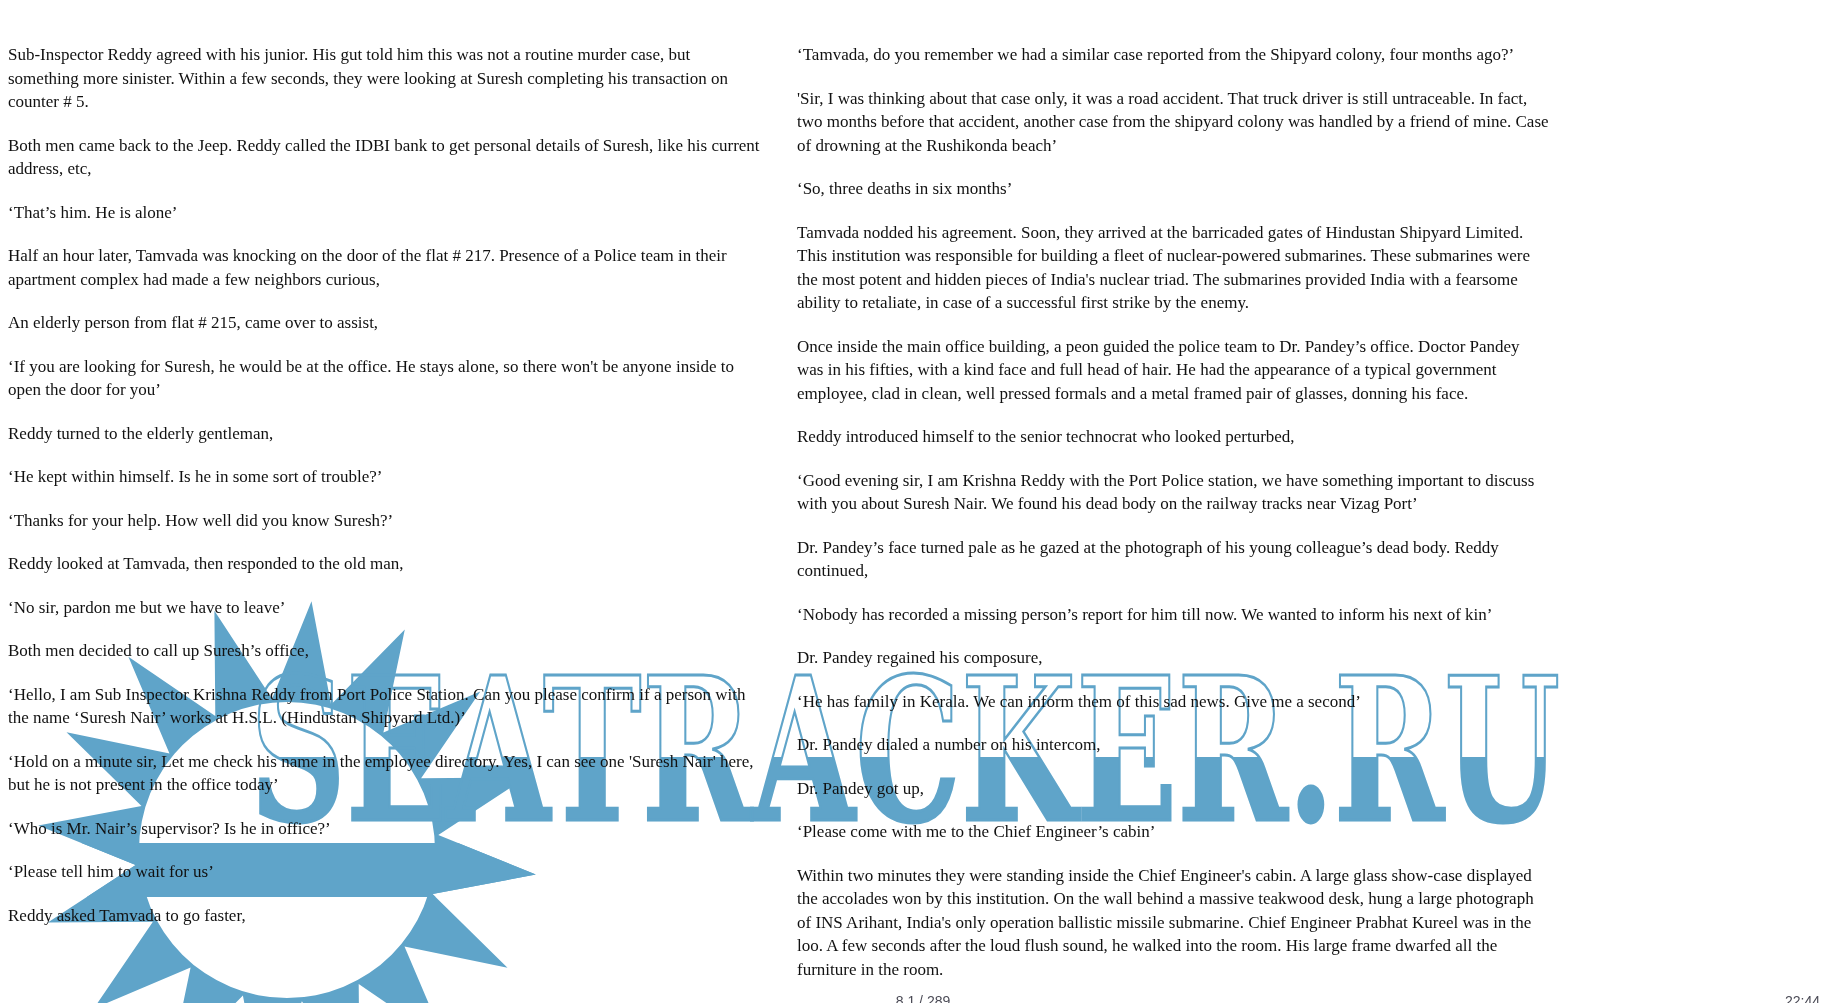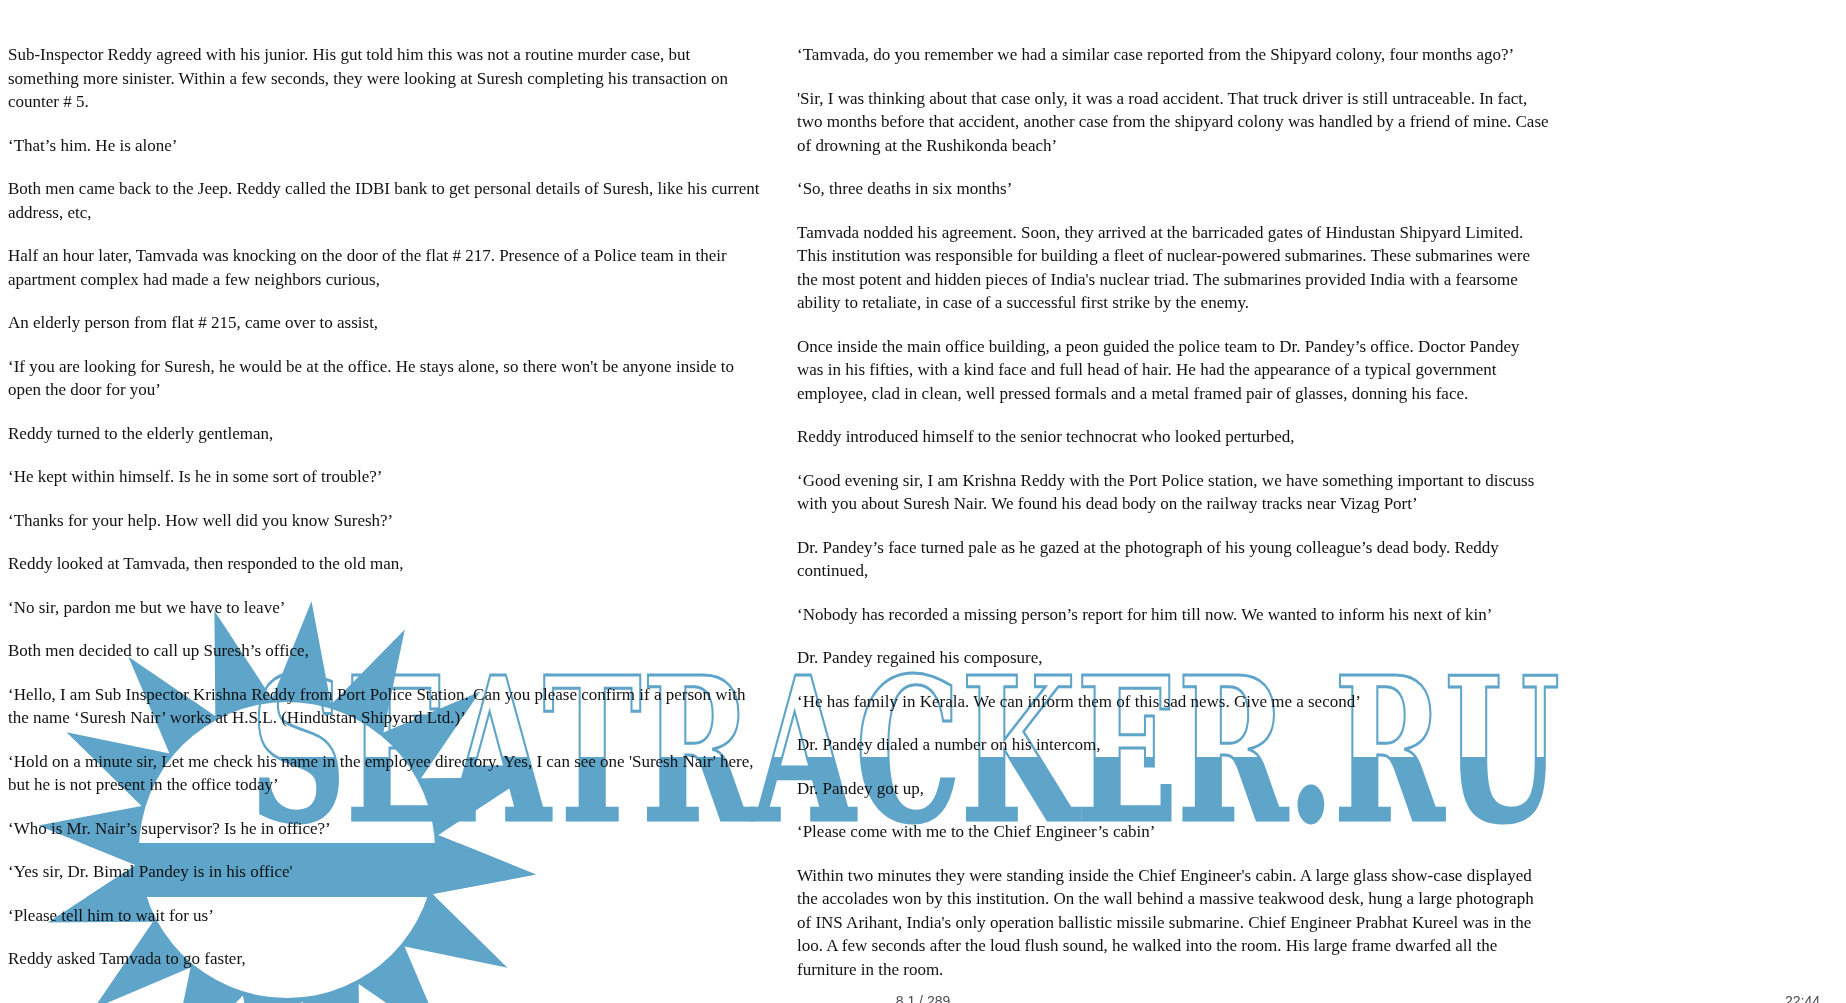--- a/index.html
+++ b/index.html
@@ -47,35 +47,34 @@
           <path id="sun-clip" d="M311.5,601.2L331.1,704.5L404.8,629.5L383.4,732.5L480.3,691.4L421.1,778.3L526.2,777.4L438.3,835.1L535.8,874.5L432.5,894.1L507.5,967.8L404.5,946.4L445.6,1043.3L358.7,984.1L359.6,1089.2L301.9,1001.3L262.5,1098.8L242.9,995.5L169.2,1070.5L190.6,967.5L93.7,1008.6L152.9,921.7L47.8,922.6L135.7,864.9L38.2,825.5L141.5,805.9L66.5,732.2L169.5,753.6L128.4,656.7L215.3,715.9L214.4,610.8L272.1,698.7Z"></path>
         </clipPath>
     </defs>
     <path id="sun-star" fill="#5fa4c9" fill-rule="evenodd" d="M311.5,601.2L331.1,704.5L404.8,629.5L383.4,732.5L480.3,691.4L421.1,778.3L526.2,777.4L438.3,835.1L535.8,874.5L432.5,894.1L507.5,967.8L404.5,946.4L445.6,1043.3L358.7,984.1L359.6,1089.2L301.9,1001.3L262.5,1098.8L242.9,995.5L169.2,1070.5L190.6,967.5L93.7,1008.6L152.9,921.7L47.8,922.6L135.7,864.9L38.2,825.5L141.5,805.9L66.5,732.2L169.5,753.6L128.4,656.7L215.3,715.9L214.4,610.8L272.1,698.7ZM435,850 A148,148 0 1,0 139,850 A148,148 0 1,0 435,850 Z"></path>
     <rect x="25" y="843" width="530" height="54" fill="#5fa4c9" clip-path="url(#sunclip)"></rect>
     <text id="wm-text" x="905" y="820" text-anchor="middle" font-family="'DejaVu Serif', serif" font-weight="bold" font-size="198" textLength="1310" lengthAdjust="spacingAndGlyphs" fill="url(#wmgrad)" stroke="#5fa4c9" stroke-width="3">SEATRACKER.RU</text>
   </svg>
 
   <div class="col col-left">
     <p>Sub-Inspector Reddy agreed with his junior. His gut told him this was not a routine murder case, but something more sinister. Within a few seconds, they were looking at Suresh completing his transaction on counter # 5.</p>
+    <p>Both men came back to the Jeep. Reddy called the IDBI bank to get personal details of Suresh, like his current address, etc,</p>
     <p>‘That’s him. He is alone’</p>
-    <p>Both men came back to the Jeep. Reddy called the IDBI bank to get personal details of Suresh, like his current address, etc,</p>
     <p>Half an hour later, Tamvada was knocking on the door of the flat # 217. Presence of a Police team in their apartment complex had made a few neighbors curious,</p>
     <p>An elderly person from flat # 215, came over to assist,</p>
     <p>‘If you are looking for Suresh, he would be at the office. He stays alone, so there won't be anyone inside to open the door for you’</p>
     <p>Reddy turned to the elderly gentleman,</p>
     <p>‘He kept within himself. Is he in some sort of trouble?’</p>
     <p>‘Thanks for your help. How well did you know Suresh?’</p>
     <p>Reddy looked at Tamvada, then responded to the old man,</p>
     <p>‘No sir, pardon me but we have to leave’</p>
     <p>Both men decided to call up Suresh’s office,</p>
     <p>‘Hello, I am Sub Inspector Krishna Reddy from Port Police Station. Can you please confirm if a person with the name ‘Suresh Nair’ works at H.S.L. (Hindustan Shipyard Ltd.)’</p>
     <p>‘Hold on a minute sir, Let me check his name in the employee directory. Yes, I can see one 'Suresh Nair' here, but he is not present in the office today’</p>
     <p>‘Who is Mr. Nair’s supervisor? Is he in office?’</p>
-    <p>‘Yes sir, Dr. Bimal Pandey is in his office'</p>
     <p>‘Please tell him to wait for us’</p>
     <p>Reddy asked Tamvada to go faster,</p>
   </div>
 
   <div class="col col-right">
     <p>‘Tamvada, do you remember we had a similar case reported from the Shipyard colony, four months ago?’</p>
     <p>'Sir, I was thinking about that case only, it was a road accident. That truck driver is still untraceable. In fact, two months before that accident, another case from the shipyard colony was handled by a friend of mine. Case of drowning at the Rushikonda beach’</p>
     <p>‘So, three deaths in six months’</p>
     <p>Tamvada nodded his agreement. Soon, they arrived at the barricaded gates of  Hindustan Shipyard Limited. This institution was responsible for building a fleet of nuclear-powered submarines. These submarines were the most potent and hidden pieces of India's nuclear triad. The submarines provided India with a fearsome ability to retaliate, in case of a successful first strike by the enemy.</p>
     <p>Once inside the main office building, a peon guided the police team to Dr. Pandey’s office. Doctor Pandey was in his fifties, with a kind face and full head of hair. He had the appearance of a typical government employee, clad in clean, well pressed formals and a metal framed pair of glasses, donning his face.</p>

